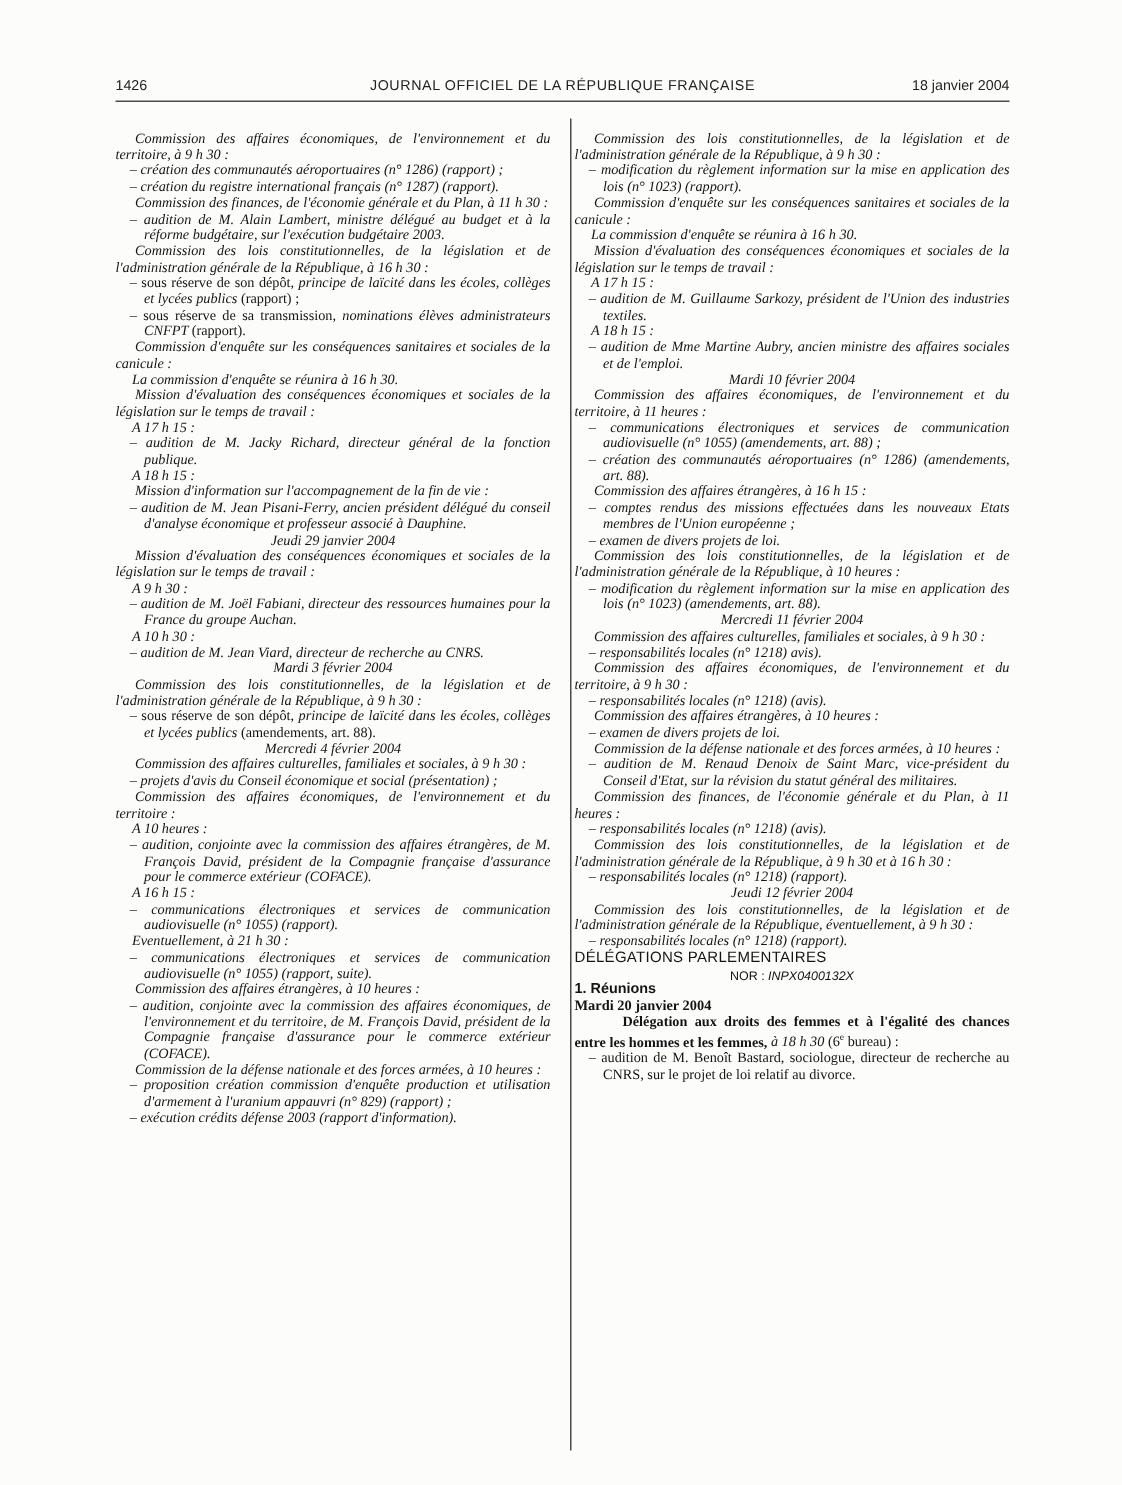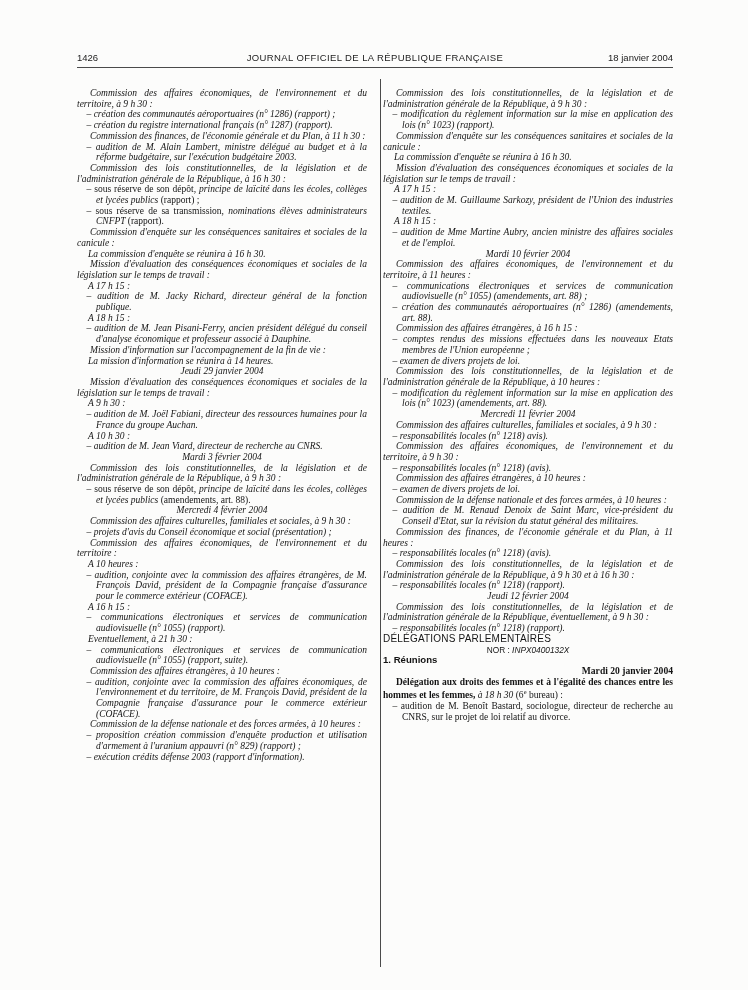--- a/index.html
+++ b/index.html
@@ -49,26 +49,26 @@
     font-family:"Liberation Sans","DejaVu Sans",sans-serif;
     font-style:normal; font-size:8.3px; text-align:center; margin-top:17px;
   }
   .sub {
     font-family:"Liberation Sans","DejaVu Sans",sans-serif;
     font-weight:bold; font-style:normal; font-size:9.6px;
     text-align:left; margin-top:18px;
   }
   .dateb {
     font-weight:bold; font-style:normal; font-size:9.6px;
-    text-align:right; margin-top:17px;
+    text-align:left; margin-top:17px;
   }
   
   .s-i { font-style:italic; }
   .s-r { font-style:normal;text-align:right; }
-  .s-b { font-style:normal; font-weight:bold; }
+  .s-b { font-style:normal; font-weight:bold;margin-left:19px; }
   .s-sup { font-style:normal; vertical-align:super; font-size:0.68em; }
 </style>
 </head>
 <body>
 
 <div class="page">
   <div class="header">
     <span class="pnum">1426</span>
     <span class="ptitle">JOURNAL OFFICIEL DE LA RÉPUBLIQUE FRANÇAISE</span>
     <span class="pdate">18 janvier 2004</span>
@@ -84,23 +84,22 @@
         <p class="blk item">– audition de M. Alain Lambert, ministre délégué au budget et à la réforme budgétaire, sur l'exécution budgétaire 2003.</p>
         <p class="blk para">Commission des lois constitutionnelles, de la législation et de l'administration générale de la République, à 16 h 30 :</p>
         <p class="blk item"><span class="s-r">– sous réserve de son dépôt, </span><span class="s-i">principe de laïcité dans les écoles, collèges et lycées publics </span><span class="s-r">(rapport) ;</span></p>
         <p class="blk item"><span class="s-r">– sous réserve de sa transmission, </span><span class="s-i">nominations élèves administrateurs CNFPT </span><span class="s-r">(rapport).</span></p>
         <p class="blk para">Commission d'enquête sur les conséquences sanitaires et sociales de la canicule :</p>
         <p class="blk time">La commission d'enquête se réunira à 16 h 30.</p>
         <p class="blk para">Mission d'évaluation des conséquences économiques et sociales de la législation sur le temps de travail :</p>
         <p class="blk time">A 17 h 15 :</p>
         <p class="blk item">– audition de M. Jacky Richard, directeur général de la fonction publique.</p>
         <p class="blk time">A 18 h 15 :</p>
+        <p class="blk para">Mission d'information sur l'accompagnement de la fin de vie :</p>
         <p class="blk item">– audition de M. Jean Pisani-Ferry, ancien président délégué du conseil d'analyse économique et professeur associé à Dauphine.</p>
-        <p class="blk para">Mission d'information sur l'accompagnement de la fin de vie :</p>
-        <p class="blk time">La mission d'information se réunira à 14 heures.</p>
         <p class="blk date">Jeudi 29 janvier 2004</p>
         <p class="blk para">Mission d'évaluation des conséquences économiques et sociales de la législation sur le temps de travail :</p>
         <p class="blk time">A 9 h 30 :</p>
         <p class="blk item">– audition de M. Joël Fabiani, directeur des ressources humaines pour la France du groupe Auchan.</p>
         <p class="blk time">A 10 h 30 :</p>
         <p class="blk item">– audition de M. Jean Viard, directeur de recherche au CNRS.</p>
         <p class="blk date">Mardi 3 février 2004</p>
         <p class="blk para">Commission des lois constitutionnelles, de la législation et de l'administration générale de la République, à 9 h 30 :</p>
         <p class="blk item"><span class="s-r">– sous réserve de son dépôt, </span><span class="s-i">principe de laïcité dans les écoles, collèges et lycées publics </span><span class="s-r">(amendements, art. 88).</span></p>
         <p class="blk date">Mercredi 4 février 2004</p>

